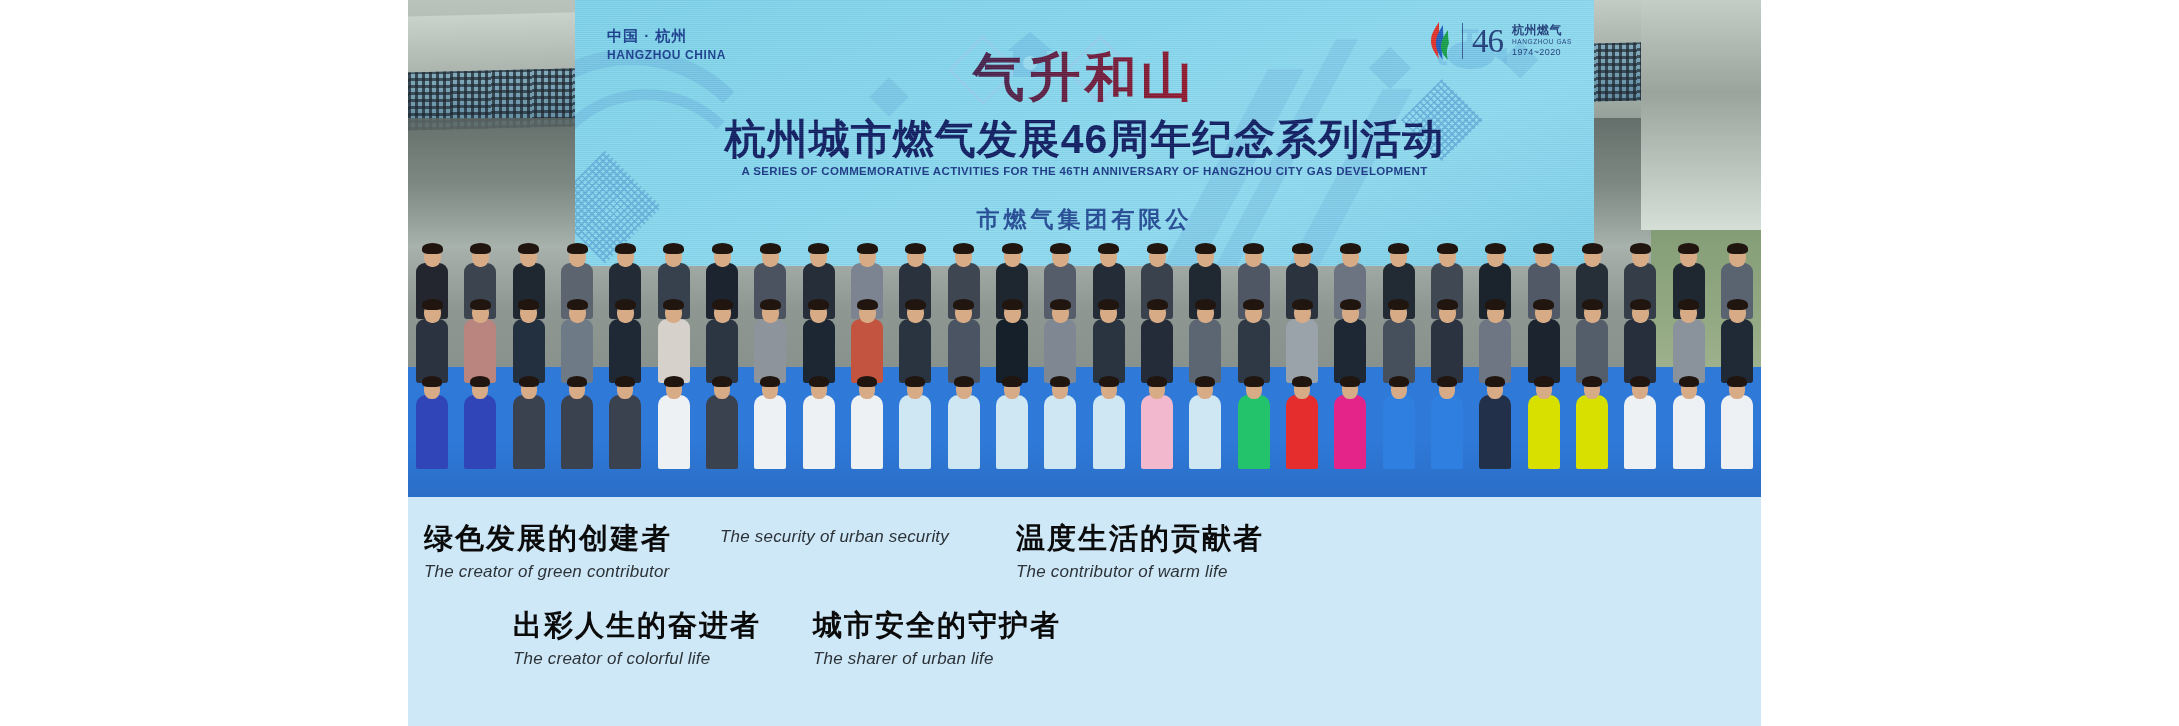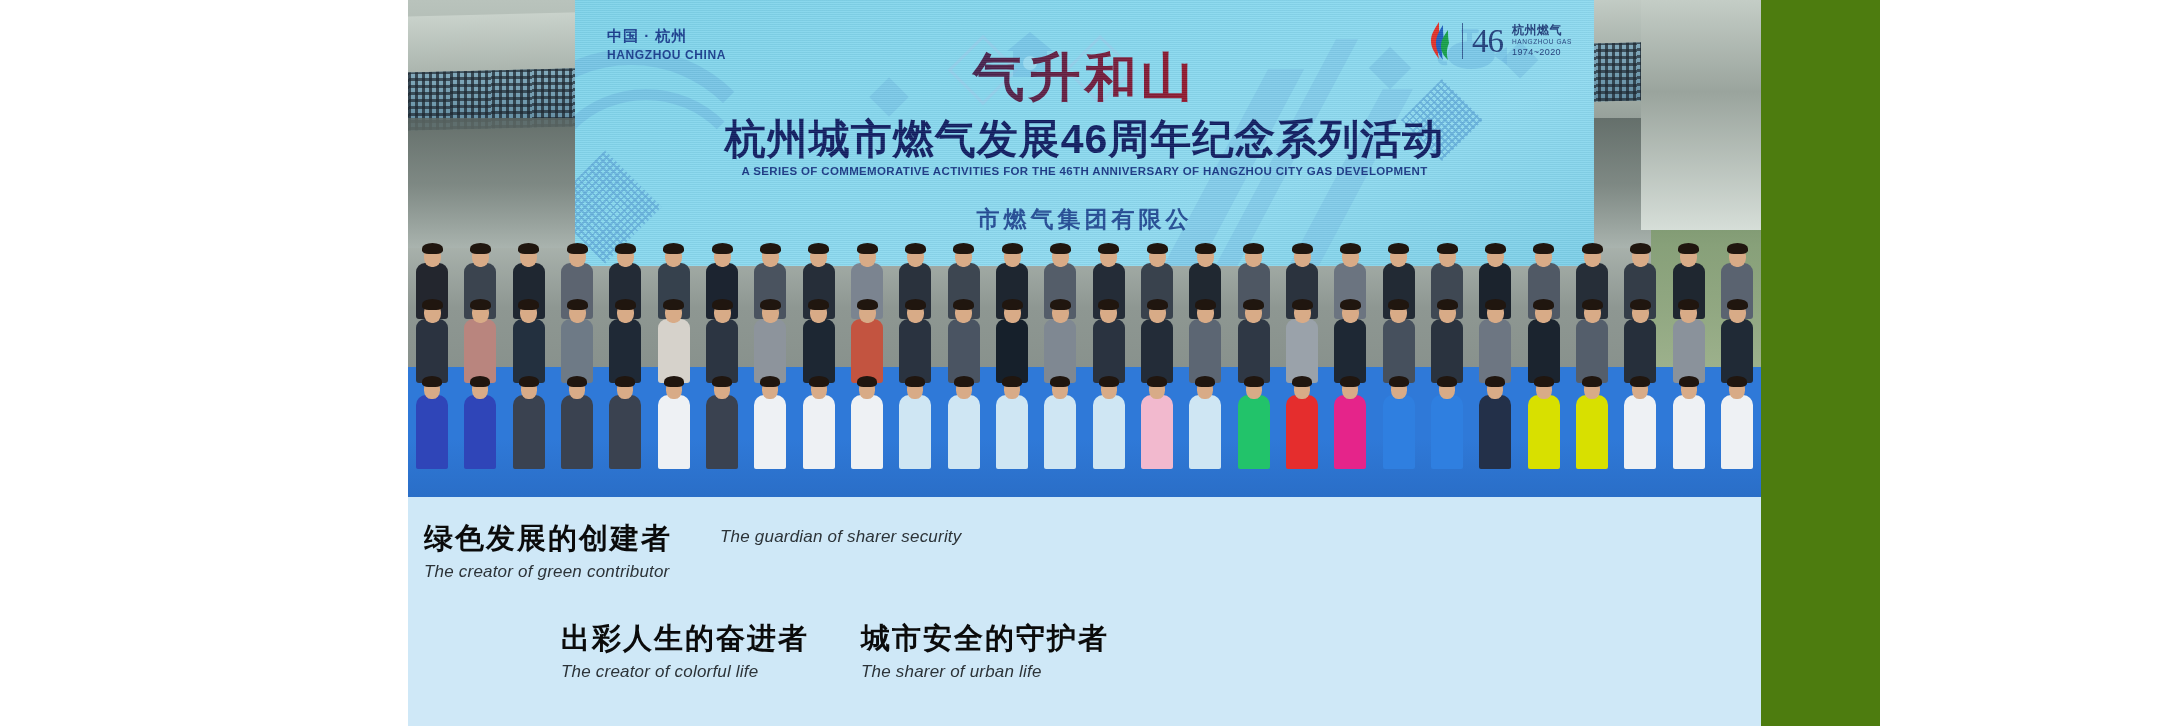--- a/index.html
+++ b/index.html
@@ -19,23 +19,23 @@
     width: 2179px;
     height: 726px;
     background: #ffffff;
   }
 
   
   .content {
     position: absolute;
     left: 408px;
     top: 0;
-    width: 1472px;
+    width: 1353px;
     height: 726px;
-    background: #4d7c0f;
+    background: #ef4444;
     overflow: hidden;
   }
 
   
   .photo {
     position: absolute;
     left: 0;
     top: 0;
     width: 1353px;
     height: 497px;
@@ -280,21 +280,21 @@
   .slogans {
     position: absolute;
     left: 0;
     top: 497px;
     width: 1353px;
     height: 229px;
     background: #cfe8f7;
   }
   .slogan-row { position: absolute; left: 0; right: 0; display: flex; }
   .slogan-row.r1 { top: 24px; padding-left: 16px; }
-  .slogan-row.r2 { top: 124px; padding-left: 105px; margin-left: 48px; }
+  .slogan-row.r2 { top: 111px; padding-left: 105px; }
 
   .slogan { width: 296px; }
   .slogan .cn {
     font-size: 29px;
     font-weight: 700;
     color: #0b0b0b;
     letter-spacing: 2px;
     line-height: 1.2;
     white-space: nowrap;
   }
@@ -731,21 +731,25 @@
     </div>
 
     <div class="slogans">
 
       <div class="slogan-row r1">
         <div class="slogan">
           <div class="cn">绿色发展的创建者</div>
           <div class="en">The creator of green contributor</div>
         </div>
         <div class="slogan">
-          <div class="en">The guardian of sharer security</div>
+          <div class="en">The security of urban security</div>
+        </div>
+        <div class="slogan">
+          <div class="cn">温度生活的贡献者</div>
+          <div class="en">The contributor of warm life</div>
         </div>
       </div>
 
       <div class="slogan-row r2">
         <div class="slogan">
           <div class="cn">出彩人生的奋进者</div>
           <div class="en">The creator of colorful life</div>
         </div>
         <div class="slogan">
           <div class="cn">城市安全的守护者</div>

